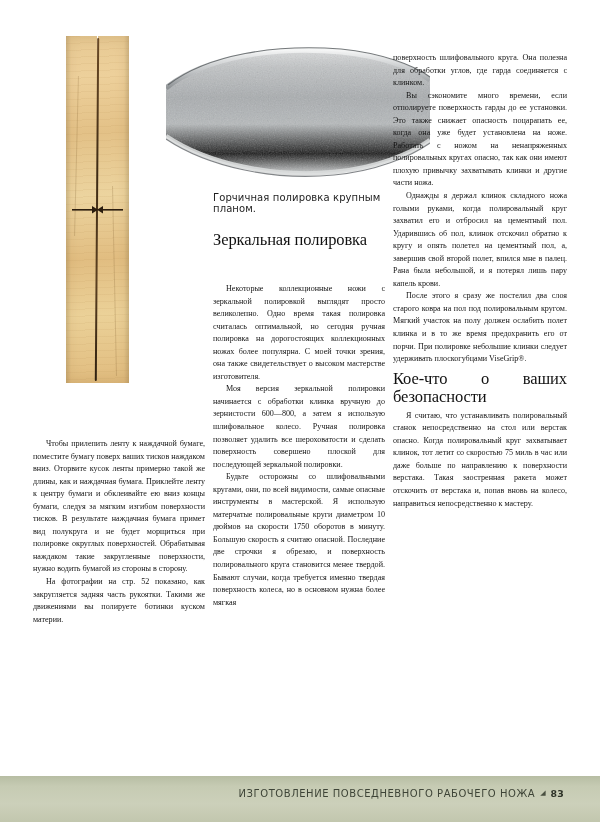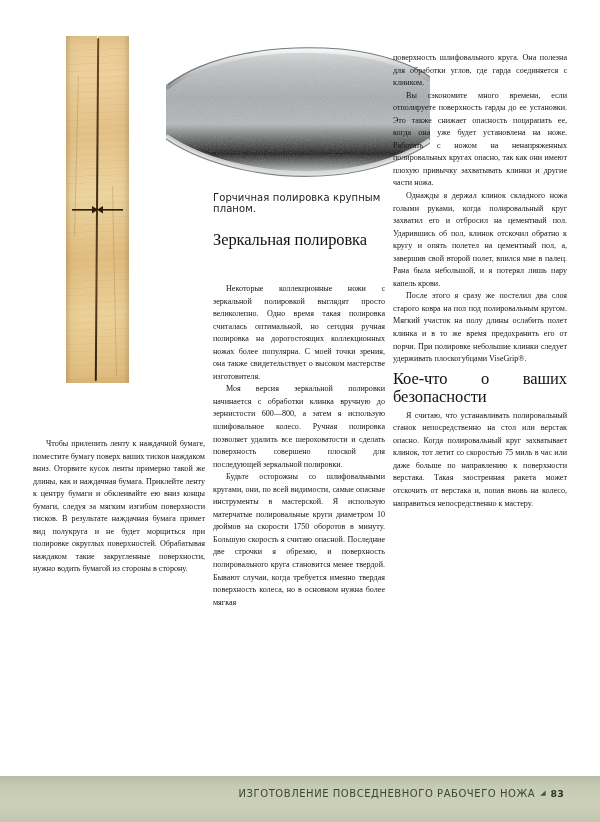--- a/index.html
+++ b/index.html
@@ -254,33 +254,34 @@
   </div>
 
   <div class="caption caption-right">Горчичная полировка крупным планом.</div>
 
   <div class="heading-mid">
     <h2 class="section">Зеркальная полировка</h2>
   </div>
 
   <div class="col col-left">
     <p>Чтобы прилепить ленту к наждачной бумаге, поместите бумагу поверх ваших тисков наждаком вниз. Оторвите кусок ленты примерно такой же длины, как и наждачная бумага. Приклейте ленту к центру бумаги и обклеивайте ею вниз концы бумаги, следуя за мягким изгибом поверхности тисков. В результате наждачная бумага примет вид полукруга и не будет морщиться при полировке округлых поверхностей. Обрабатывая наждаком такие закругленные поверхности, нужно водить бумагой из стороны в сторону.</p>
+    <p>На фотографии на стр. 52 показано, как закругляется задняя часть рукоятки. Такими же движениями вы полируете ботинки куском материи.</p>
   </div>
 
   <div class="col col-mid">
     <p>Некоторые коллекционные ножи с зеркальной полировкой выглядят просто великолепно. Одно время такая полировка считалась оптимальной, но сегодня ручная полировка на дорогостоящих коллекционных ножах более популярна. С моей точки зрения, она также свидетельствует о высоком мастерстве изготовителя.</p>
     <p>Моя версия зеркальной полировки начинается с обработки клинка вручную до зернистости 600—800, а затем я использую шлифовальное колесо. Ручная полировка позволяет удалить все шероховатости и сделать поверхность совершено плоской для последующей зеркальной полировки.</p>
     <p>Будьте осторожны со шлифовальными кругами, они, по всей видимости, самые опасные инструменты в мастерской. Я использую матерчатые полировальные круги диаметром 10 дюймов на скорости 1750 оборотов в минуту. Большую скорость я считаю опасной. Последние две строчки я обрезаю, и поверхность полировального круга становится менее твердой. Бывают случаи, когда требуется именно твердая поверхность колеса, но в основном нужна более мягкая</p>
   </div>
 
   <div class="col col-right">
     <p class="noindent">поверхность шлифовального круга. Она полезна для обработки углов, где гарда соединяется с клинком.</p>
     <p>Вы сэкономите много времени, если отполируете поверхность гарды до ее установки. Это также снижает опасность поцарапать ее, когда она уже будет установлена на ноже. Работать с ножом на ненапряженных полировальных кругах опасно, так как они имеют плохую привычку захватывать клинки и другие части ножа.</p>
     <p>Однажды я держал клинок складного ножа голыми руками, когда полировальный круг захватил его и отбросил на цементный пол. Ударившись об пол, клинок отскочил обратно к кругу и опять полетел на цементный пол, а, завершив свой второй полет, впился мне в палец. Рана была небольшой, и я потерял лишь пару капель крови.</p>
-    <p>После этого я сразу же постелил два слоя старого ковра на пол под полировальным кругом. Мягкий участок на полу длины ослабить полет клинка и в то же время предохранить его от порчи. При полировке небольшие клинки следует удерживать плоскогубцами ViseGrip®.</p>
+    <p>После этого я сразу же постелил два слоя старого ковра на пол под полировальным кругом. Мягкий участок на полу должен ослабить полет клинка и в то же время предохранить его от порчи. При полировке небольшие клинки следует удерживать плоскогубцами ViseGrip®.</p>
     <h2 class="section heading-right">Кое-что о ваших безопасности</h2>
     <p>Я считаю, что устанавливать полировальный станок непосредственно на стол или верстак опасно. Когда полировальный круг захватывает клинок, тот летит со скоростью 75 миль в час или даже больше по направлению к поверхности верстака. Такая заостренная ракета может отскочить от верстака и, попав вновь на колесо, направиться непосредственно к мастеру.</p>
   </div>
 
   <div class="footer-band">
     <div class="footer-inner">
       <span class="footer-title">ИЗГОТОВЛЕНИЕ ПОВСЕДНЕВНОГО РАБОЧЕГО НОЖА</span>
       <span class="footer-mark">◢</span>
       <span class="footer-page">83</span>
     </div>

